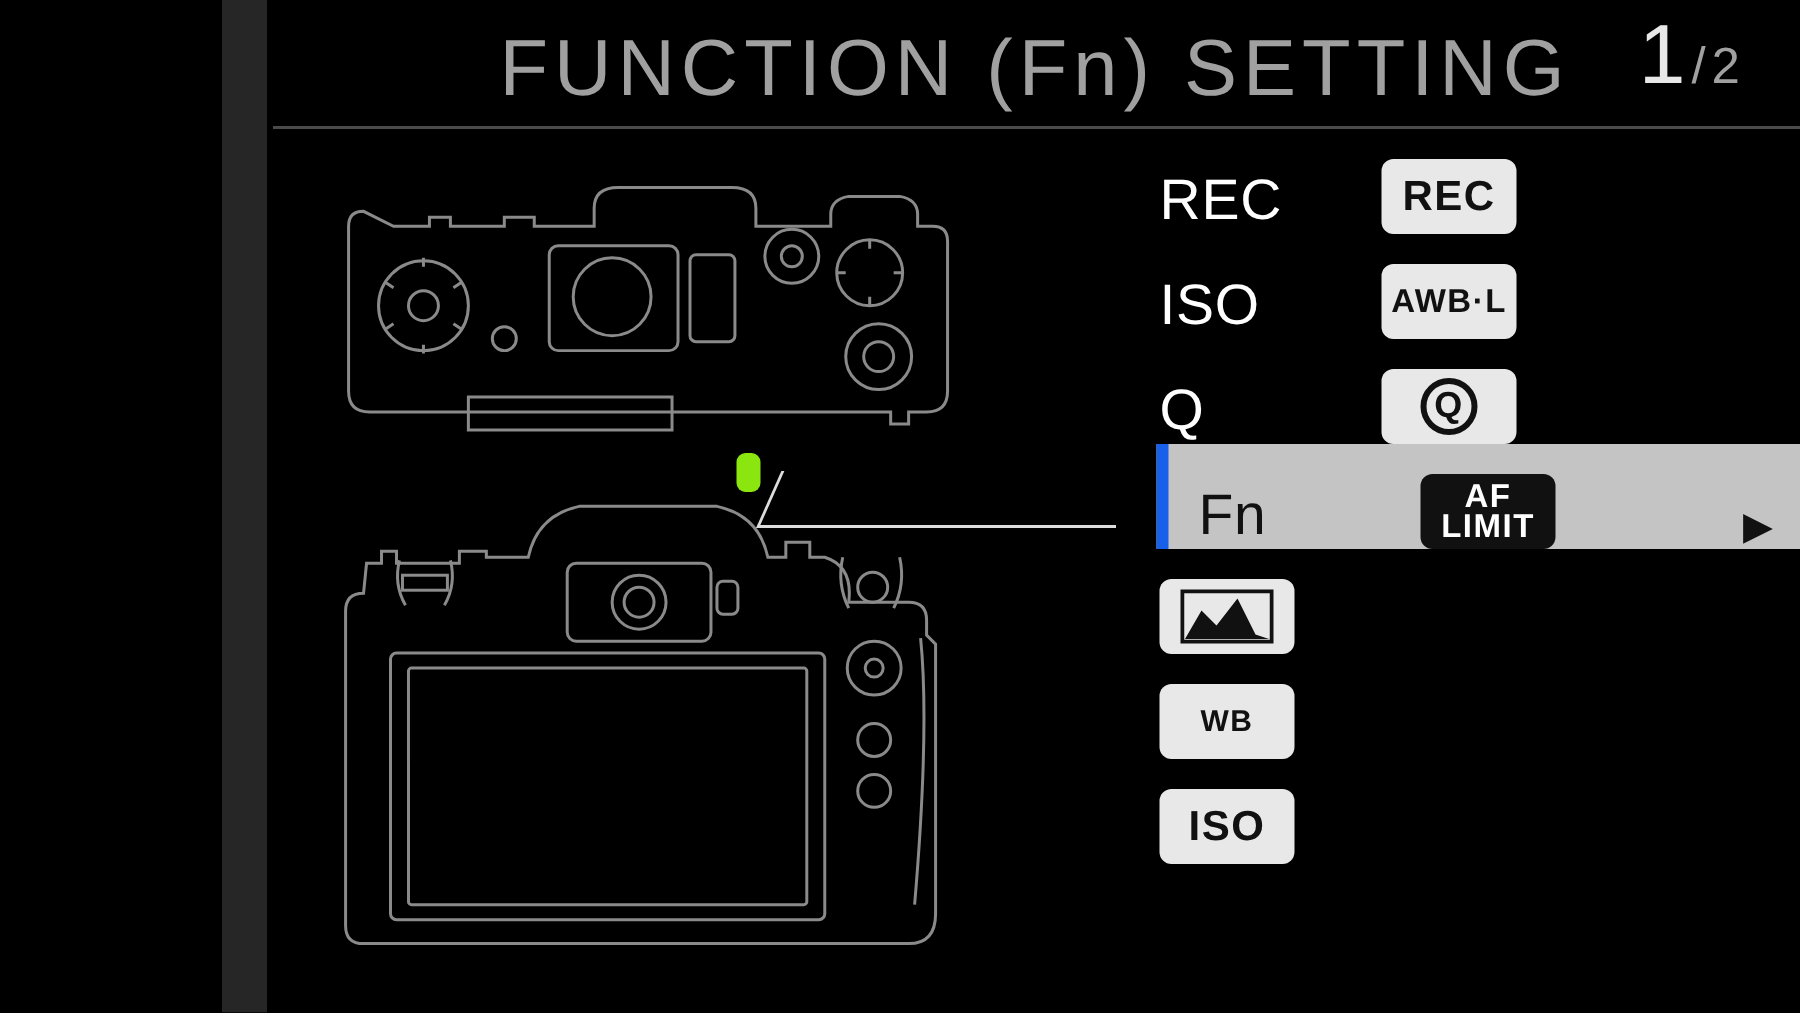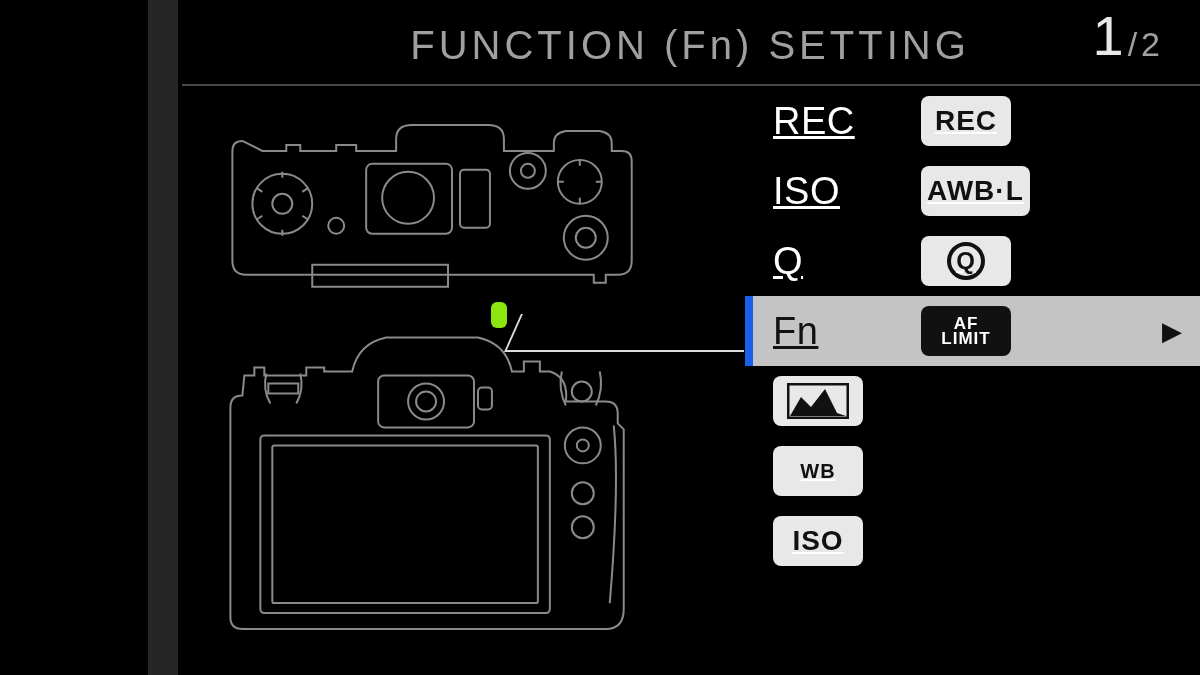--- a/index.html
+++ b/index.html
@@ -3,50 +3,50 @@
   <meta charset="utf-8">
   <style>
     * { margin:0; padding:0; box-sizing:border-box; }
     body { width:1200px; height:675px; background:#000; font-family:Arial,Helvetica,sans-serif; overflow:hidden; position:relative; }
 
     
     .strip { position:absolute; top:0; bottom:0; left:148px; width:30px; background:#262626; }
 
     
     .header { position:absolute; left:180px; right:0; top:10px; height:70px; display:flex; align-items:center; }
-    .title { flex:1; text-align:center; font-size:40px; letter-spacing:4px; color:#a0a0a0; font-weight:500; }
+    .title { flex:1; text-align:center; font-size:53px; letter-spacing:4px; color:#a0a0a0; font-weight:500; }
     .pager { position:absolute; right:40px; top:8px; color:#e8e8e8; font-size:38px; display:flex; align-items:flex-end; gap:4px; }
     .pager .big { font-size:56px; line-height:1; font-weight:300; }
     .pager .slash { font-size:34px; color:#a0a0a0; }
     .pager .small { font-size:34px; color:#a0a0a0; }
     .hr { position:absolute; left:182px; right:0; top:84px; height:2px; background:#4a4a4a; }
 
     
     .diagram { position:absolute; left:182px; top:86px; width:555px; bottom:0; }
     .diagram svg { width:100%; height:100%; }
 
     
     .leader { position:absolute; top:350px; left:506px; width:238px; height:2px; background:#ddd; }
     .leader::before { content:''; position:absolute; left:-2px; top:-36px; width:2px; height:38px; background:#ddd; transform:skewX(-24deg); transform-origin:bottom left; }
 
     
     .highlight { position:absolute; left:491px; top:302px; width:16px; height:26px; background:#8be60f; border-radius:6px; }
 
     
     .menu { position:absolute; right:0; top:86px; bottom:0; width:455px; }
-    .row { height:70px; display:flex; align-items:center; gap:18px; padding-left:28px; color:#fff; font-size:38px; position:relative;text-decoration:underline; }
-    .row.sel { background:#c4c4c4; color:#111; }
+    .row { height:70px; display:flex; align-items:flex-end; gap:18px; padding-left:28px; color:#fff; font-size:38px; position:relative; }
+    .row.sel { background:#c4c4c4; color:#111;margin-left:26px; }
     .row.sel::before { content:''; position:absolute; left:0; top:0; bottom:0; width:8px; background:#1860ea; }
     .row.sel .arrow { position:absolute; right:18px; color:#111; font-size:26px; }
     .label { width:130px; letter-spacing:.5px; }
 
     
     .badge { display:flex; align-items:center; justify-content:center; height:50px; min-width:90px; padding:0 6px; border-radius:8px; font-weight:700; font-size:22px; letter-spacing:1px; font-family:Arial,Helvetica,sans-serif; }
     .badge.light { background:#e8e8e8; color:#111; }
-    .badge.stack { flex-direction:column; line-height:.9; font-size:17px; font-weight:800; color:#fff; background:#111; }
+    .badge.stack { flex-direction:column; line-height:.9; font-size:22px; font-weight:800; color:#fff; background:#111; }
     .badge svg { display:block; }
 
     
     .qcircle { width:38px; height:38px; border:4px solid #111; border-radius:50%; display:flex; align-items:center; justify-content:center; font-size:24px; font-weight:900; color:#111; }
   </style>
 </head>
 <body>
 
 <div class="strip"></div>
 
@@ -134,21 +134,21 @@
 
 <div class="menu">
 
   <div class="row">
     <span class="label">REC</span>
     <span class="badge light" style="font-size:28px">REC</span>
   </div>
 
   <div class="row">
     <span class="label">ISO</span>
-    <span class="badge light" style="font-size:28px; font-weight:900">AWB·L</span>
+    <span class="badge light" style="font-size:22px; font-weight:900">AWB·L</span>
   </div>
 
   <div class="row">
     <span class="label">Q</span>
     <span class="badge light">
       <span class="qcircle">Q</span>
     </span>
   </div>
 
   <div class="row sel">

